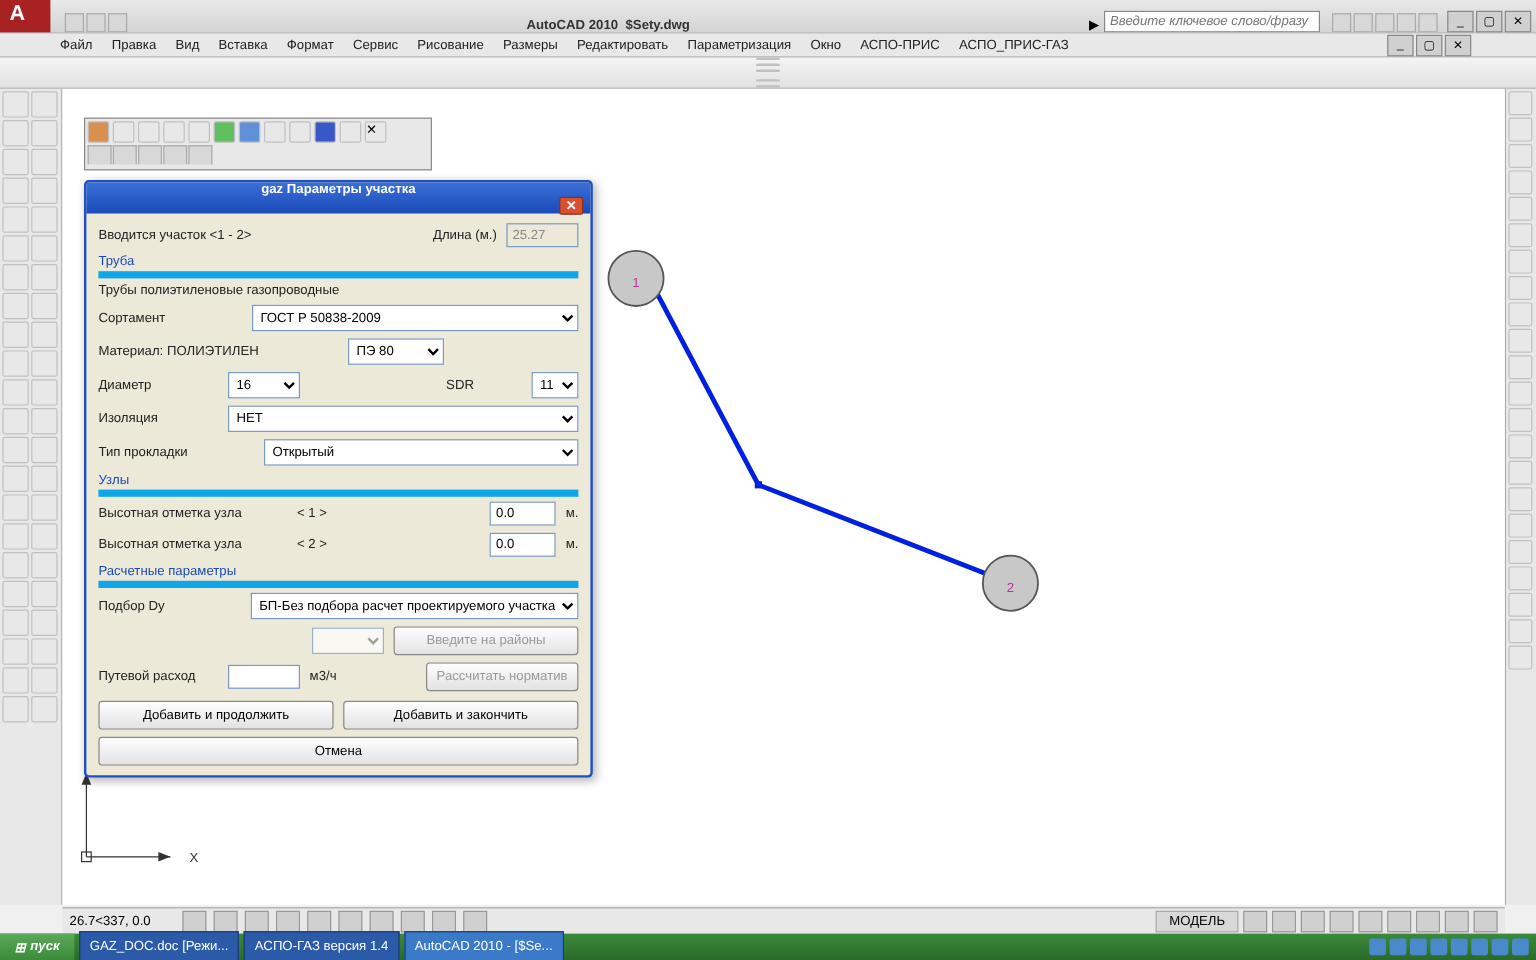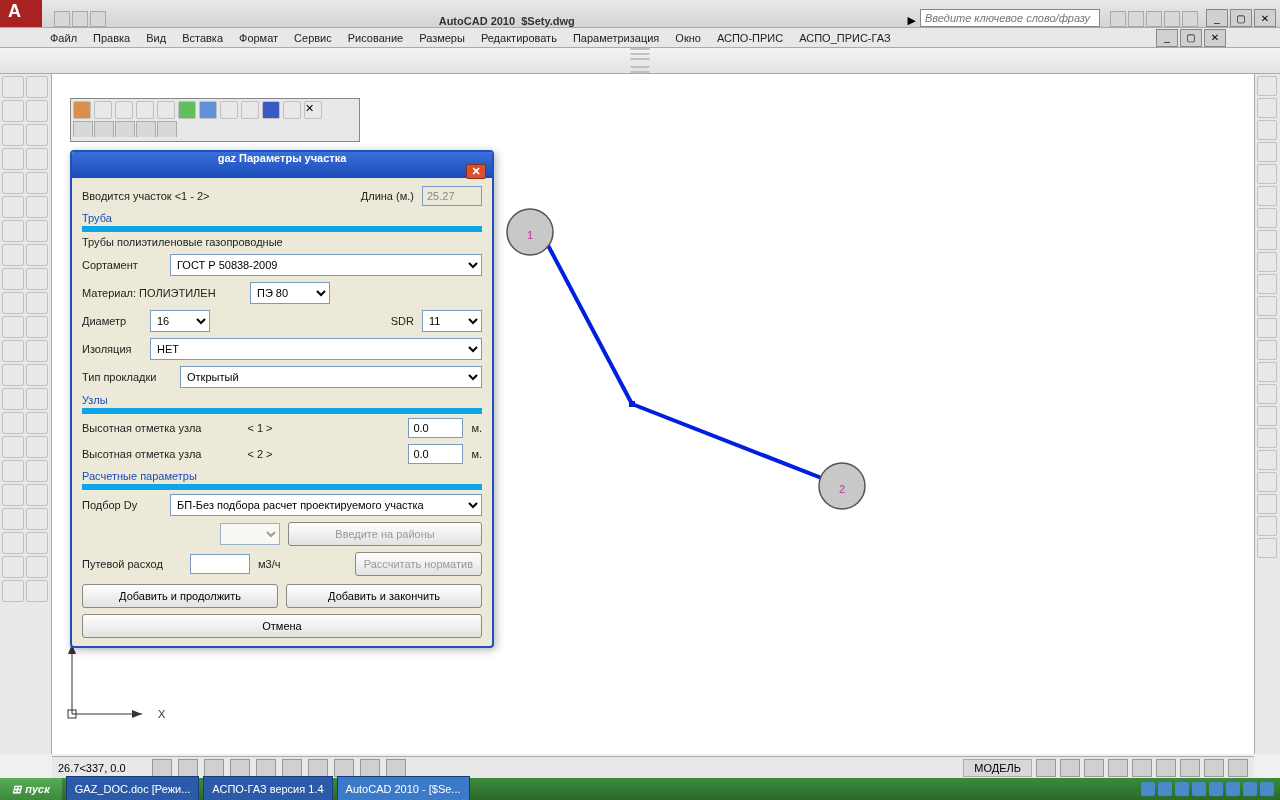--- a/index.html
+++ b/index.html
@@ -49,21 +49,21 @@
 
 .dialog { position:absolute; left:70px; top:150px; width:424px; background:#ece9d8; border:2px solid #2050c0; border-radius:4px; box-shadow:2px 2px 8px rgba(0,0,0,0.3); }
 .dlg-title { height:26px; background:linear-gradient(#3a6fd8,#1a4bb8); color:#fff; font-weight:bold; display:flex; align-items:center; padding:0 6px; border-radius:2px 2px 0 0;flex-direction:column; }
 .dlg-close { margin-left:auto; width:20px; height:18px; background:#d85030; border:1px solid #883018; color:#fff; display:flex; align-items:center; justify-content:center; font-weight:bold; border-radius:2px; }
 .dlg-body { padding:8px 10px; }
 .dlg-row { display:flex; align-items:center; margin-bottom:6px; gap:8px; }
 .dlg-label { color:#222; }
 .section-hdr { color:#1a4bb8; font-weight:normal; margin:6px 0 4px; border-bottom:6px solid #0ea5e9; padding-bottom:2px; }
 .dlg-input { background:#fff; border:1px solid #7a9ac0; height:20px; padding:2px 4px; }
 .dlg-input.ro { background:#ece9d8; color:#888; }
-.dlg-select { background:#fff; border:1px solid #7a9ac0; height:22px; padding:1px 2px; }
+.dlg-select { background:#fff; border:1px solid #7a9ac0; height:22px; padding:1px 2px;margin-left:40px; }
 .dlg-btn { height:24px; background:linear-gradient(#fefefe,#e2e2e2); border:1px solid #888; border-radius:3px; padding:0 8px; }
 .dlg-btn.disabled { color:#999; }
 .dlg-buttons { display:flex; gap:8px; margin-top:8px; }
 .dlg-buttons .dlg-btn { flex:1; }
 .dlg-cancel { margin-top:6px; }
 .dlg-cancel .dlg-btn { width:100%; }
 
 
 .model-tabs { position:absolute; left:52px; right:26px; bottom:22px; height:22px; background:#e8e8e8; border-top:1px solid #aaa; display:flex; align-items:center; padding:0 6px; gap:6px; }
 .model-tab { padding:2px 10px; background:#d8d8d8; border:1px solid #aaa; }
@@ -308,21 +308,21 @@
     </div>
     <div class="dlg-row">
       <span class="dlg-label" style="width:160px">Материал: ПОЛИЭТИЛЕН</span>
       <select class="dlg-select" style="width:80px"><option>ПЭ 80</option></select>
     </div>
     <div class="dlg-row">
       <span class="dlg-label" style="width:60px">Диаметр</span>
       <select class="dlg-select" style="width:60px"><option>16</option></select>
       <span style="flex:1"></span>
       <span class="dlg-label">SDR</span>
-      <select class="dlg-select" style="width:60px"><option>11</option></select>
+      <select class="dlg-select" style="width:39px"><option>11</option></select>
     </div>
     <div class="dlg-row">
       <span class="dlg-label" style="width:60px">Изоляция</span>
       <select class="dlg-select" style="flex:1"><option>НЕТ</option></select>
     </div>
     <div class="dlg-row">
       <span class="dlg-label" style="width:90px">Тип прокладки</span>
       <select class="dlg-select" style="flex:1"><option>Открытый</option></select>
     </div>
 

